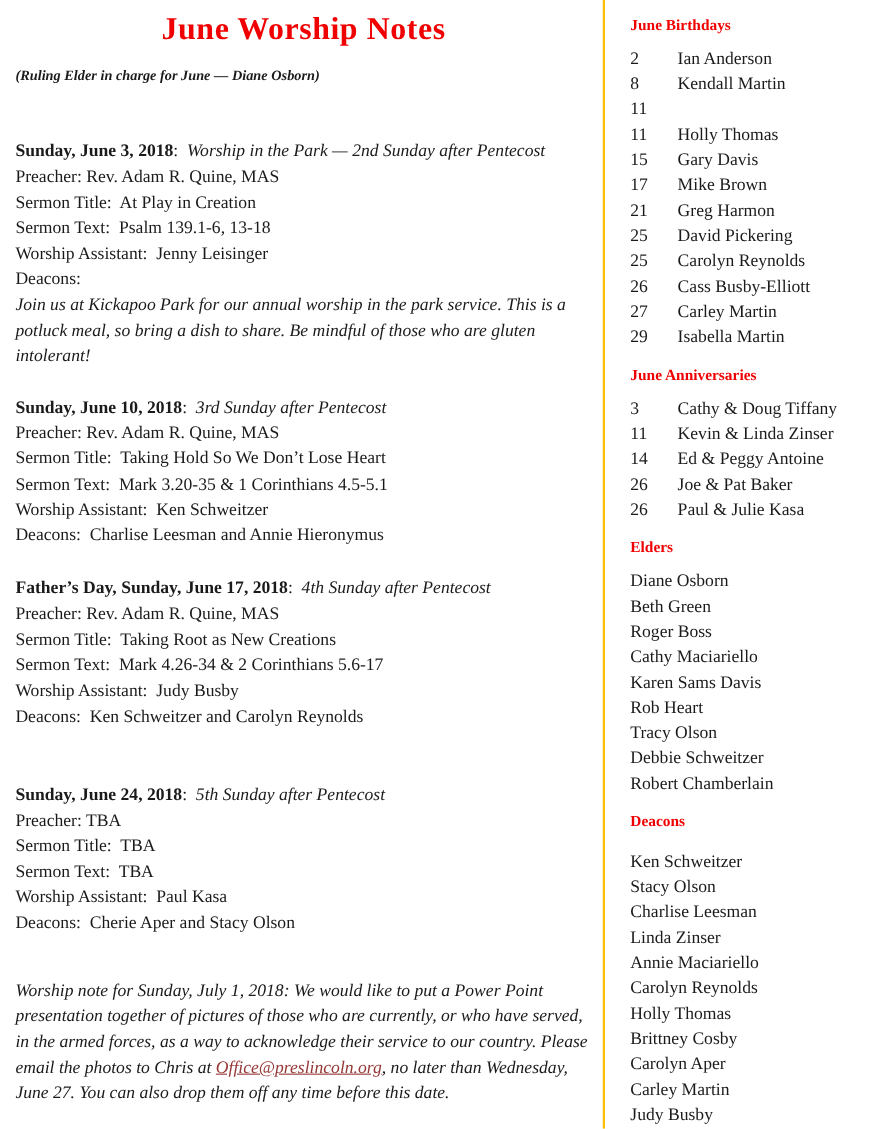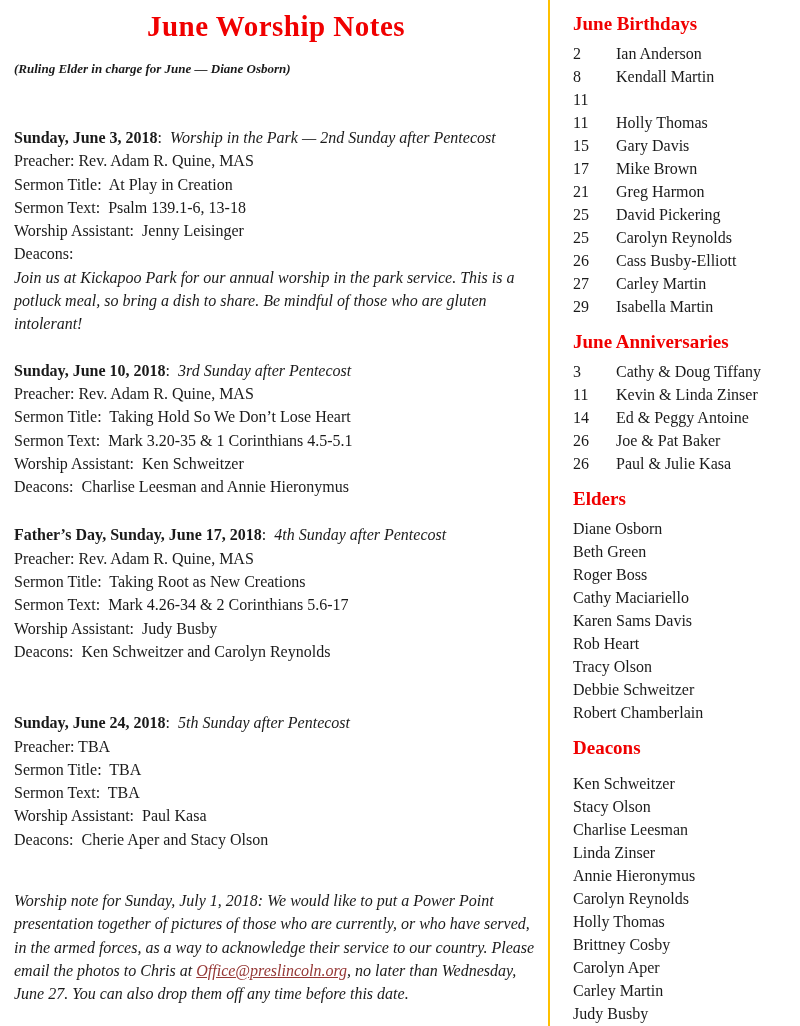--- a/index.html
+++ b/index.html
@@ -29,21 +29,21 @@
   .svc-note{font-style:italic;}
   .footer-note{
     font-style:italic;font-size:16px;line-height:23.3px;margin:38px 0 0;white-space:pre-wrap;
   }
   .email-link{color:var(--maroon);text-decoration:underline;cursor:pointer;}
   
   .divider{position:absolute;left:548px;top:0;width:2px;height:1026px;background:var(--gold);}
   
   .sidebar{position:absolute;left:573px;top:0;width:218px;font-size:16px;}
   .sb-heading{
-    color:var(--red);font-weight:bold;font-size:19px;line-height:24px;margin:12px 0 6px;
+    color:var(--red);font-weight:bold;font-size:14px;line-height:24px;margin:12px 0 6px;
   }
   .sb-section{margin-top:11px;}
   .sb-section:first-child{margin-top:0;}
   .sb-row{display:flex;line-height:23px;}
   .sb-day{width:43px;flex:0 0 43px;}
   .sb-name{flex:1;}
   .names .sb-row{line-height:23px;}
   .sb-list.gap-top{margin-top:12px;}
 </style>
 </head>
@@ -157,21 +157,21 @@
         <div class="sb-row">Robert Chamberlain</div>
       </div>
   </div>
   <div class="sb-section">
     <div class="sb-heading">Deacons</div>
     <div class="sb-list names gap-top" id="deacons-list">
         <div class="sb-row">Ken Schweitzer</div>
         <div class="sb-row">Stacy Olson</div>
         <div class="sb-row">Charlise Leesman</div>
         <div class="sb-row">Linda Zinser</div>
-        <div class="sb-row">Annie Hieronymus</div>
+        <div class="sb-row">Annie Maciariello</div>
         <div class="sb-row">Carolyn Reynolds</div>
         <div class="sb-row">Holly Thomas</div>
         <div class="sb-row">Brittney Cosby</div>
         <div class="sb-row">Carolyn Aper</div>
         <div class="sb-row">Carley Martin</div>
         <div class="sb-row">Judy Busby</div>
       </div>
   </div>
 </div>
 

